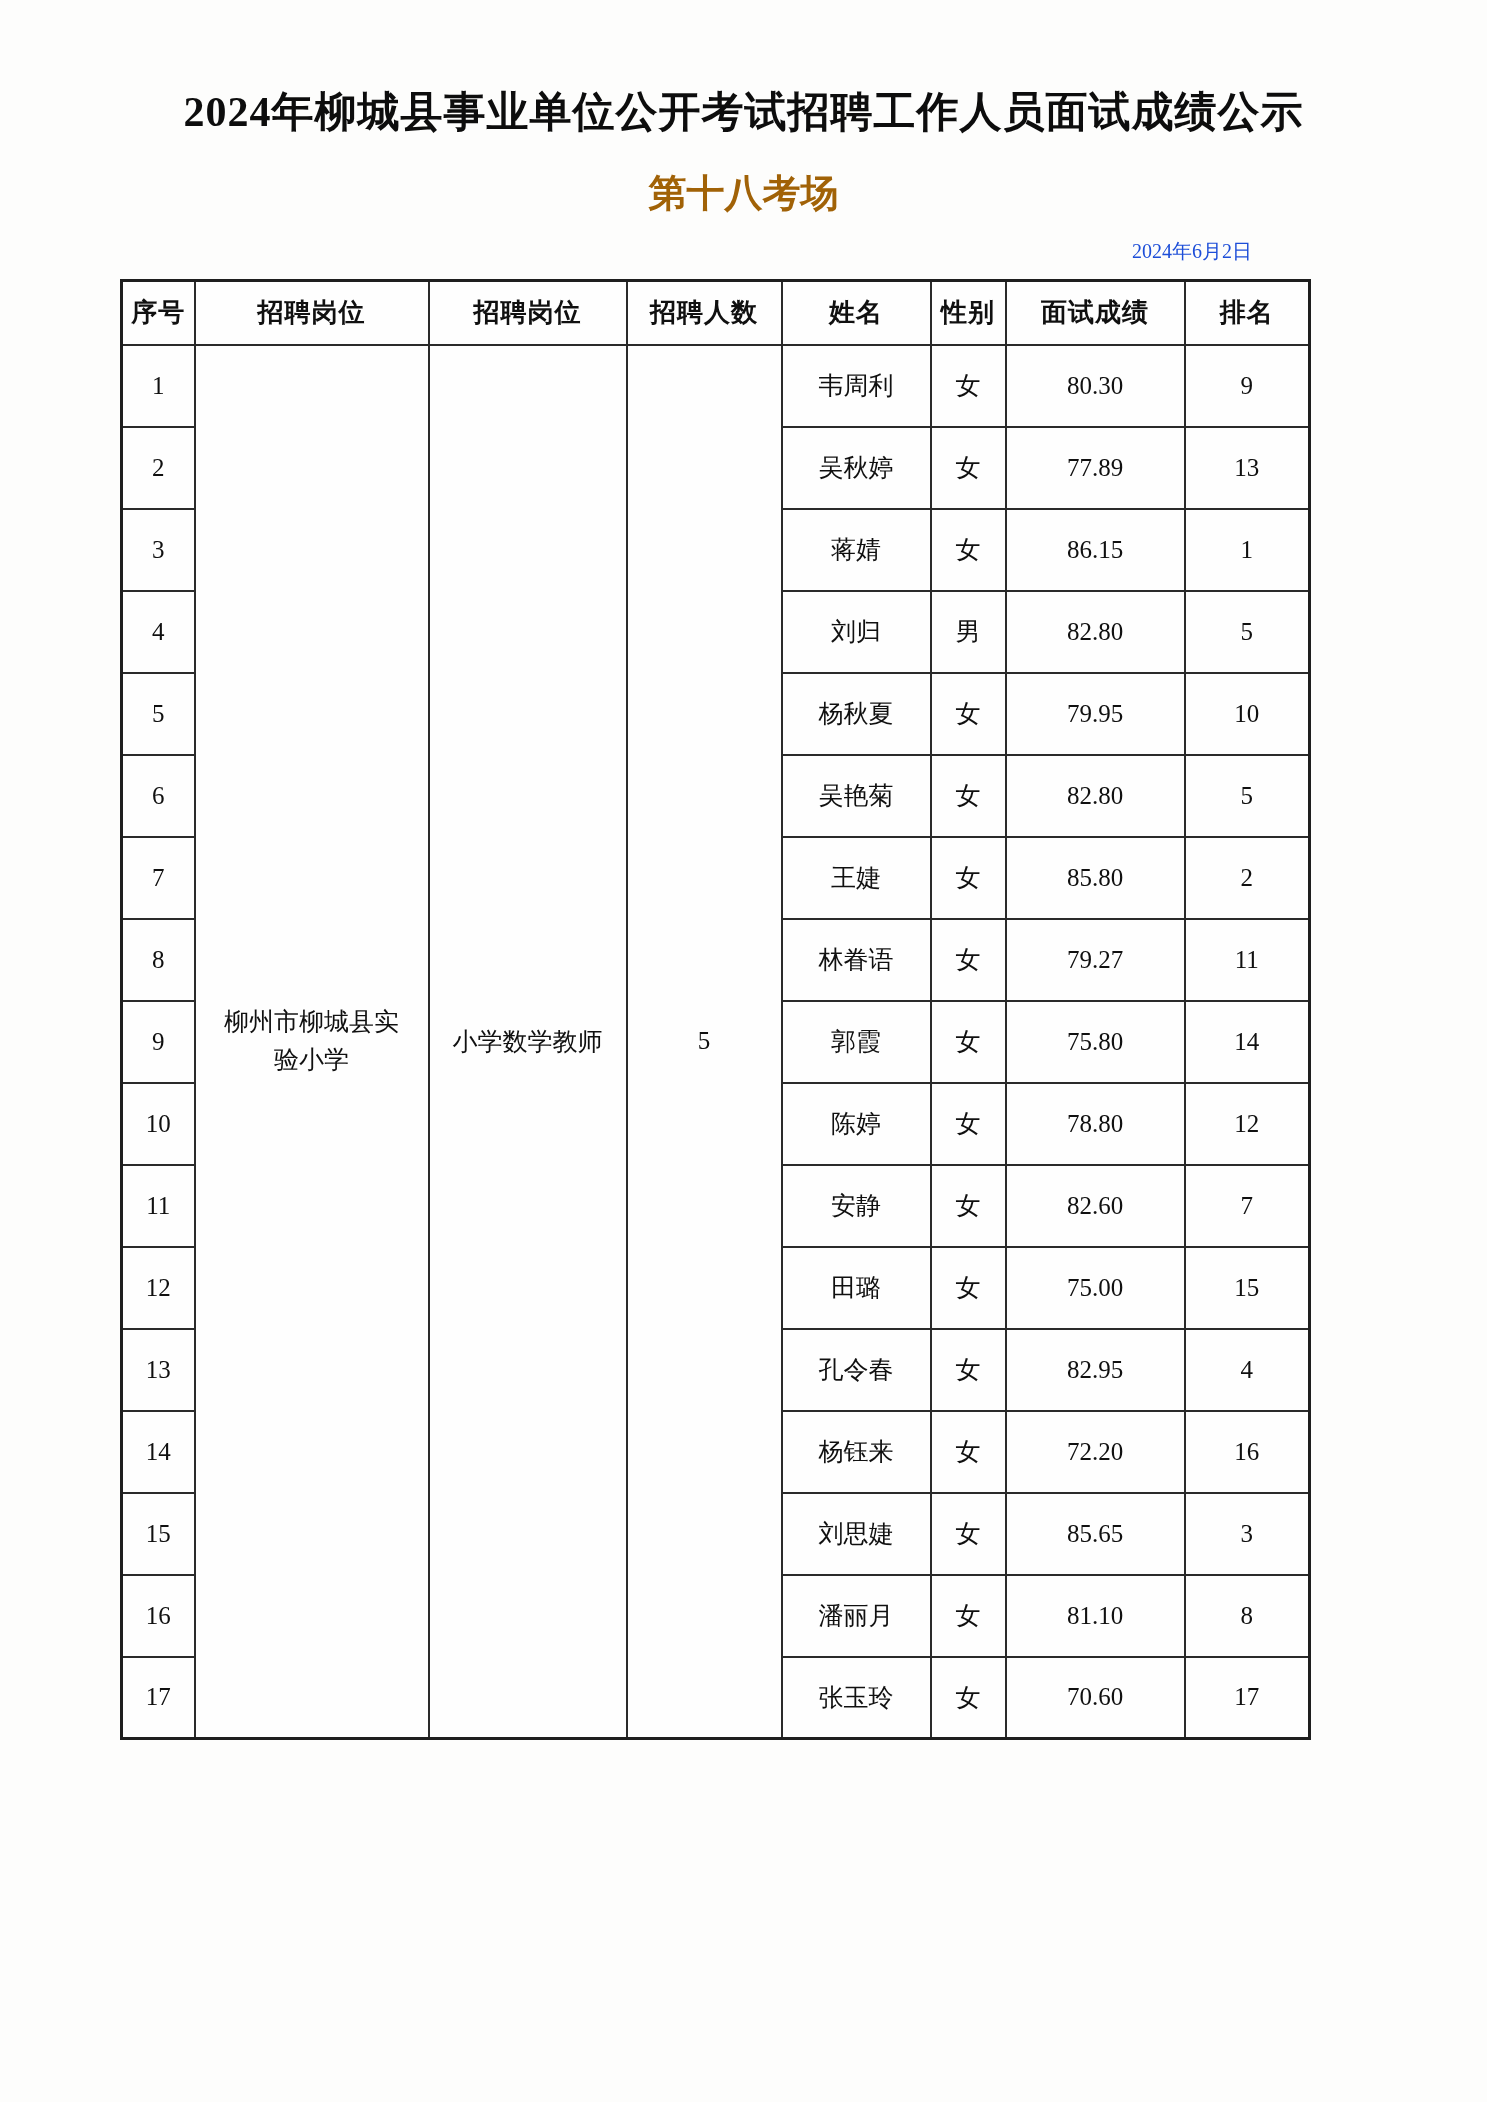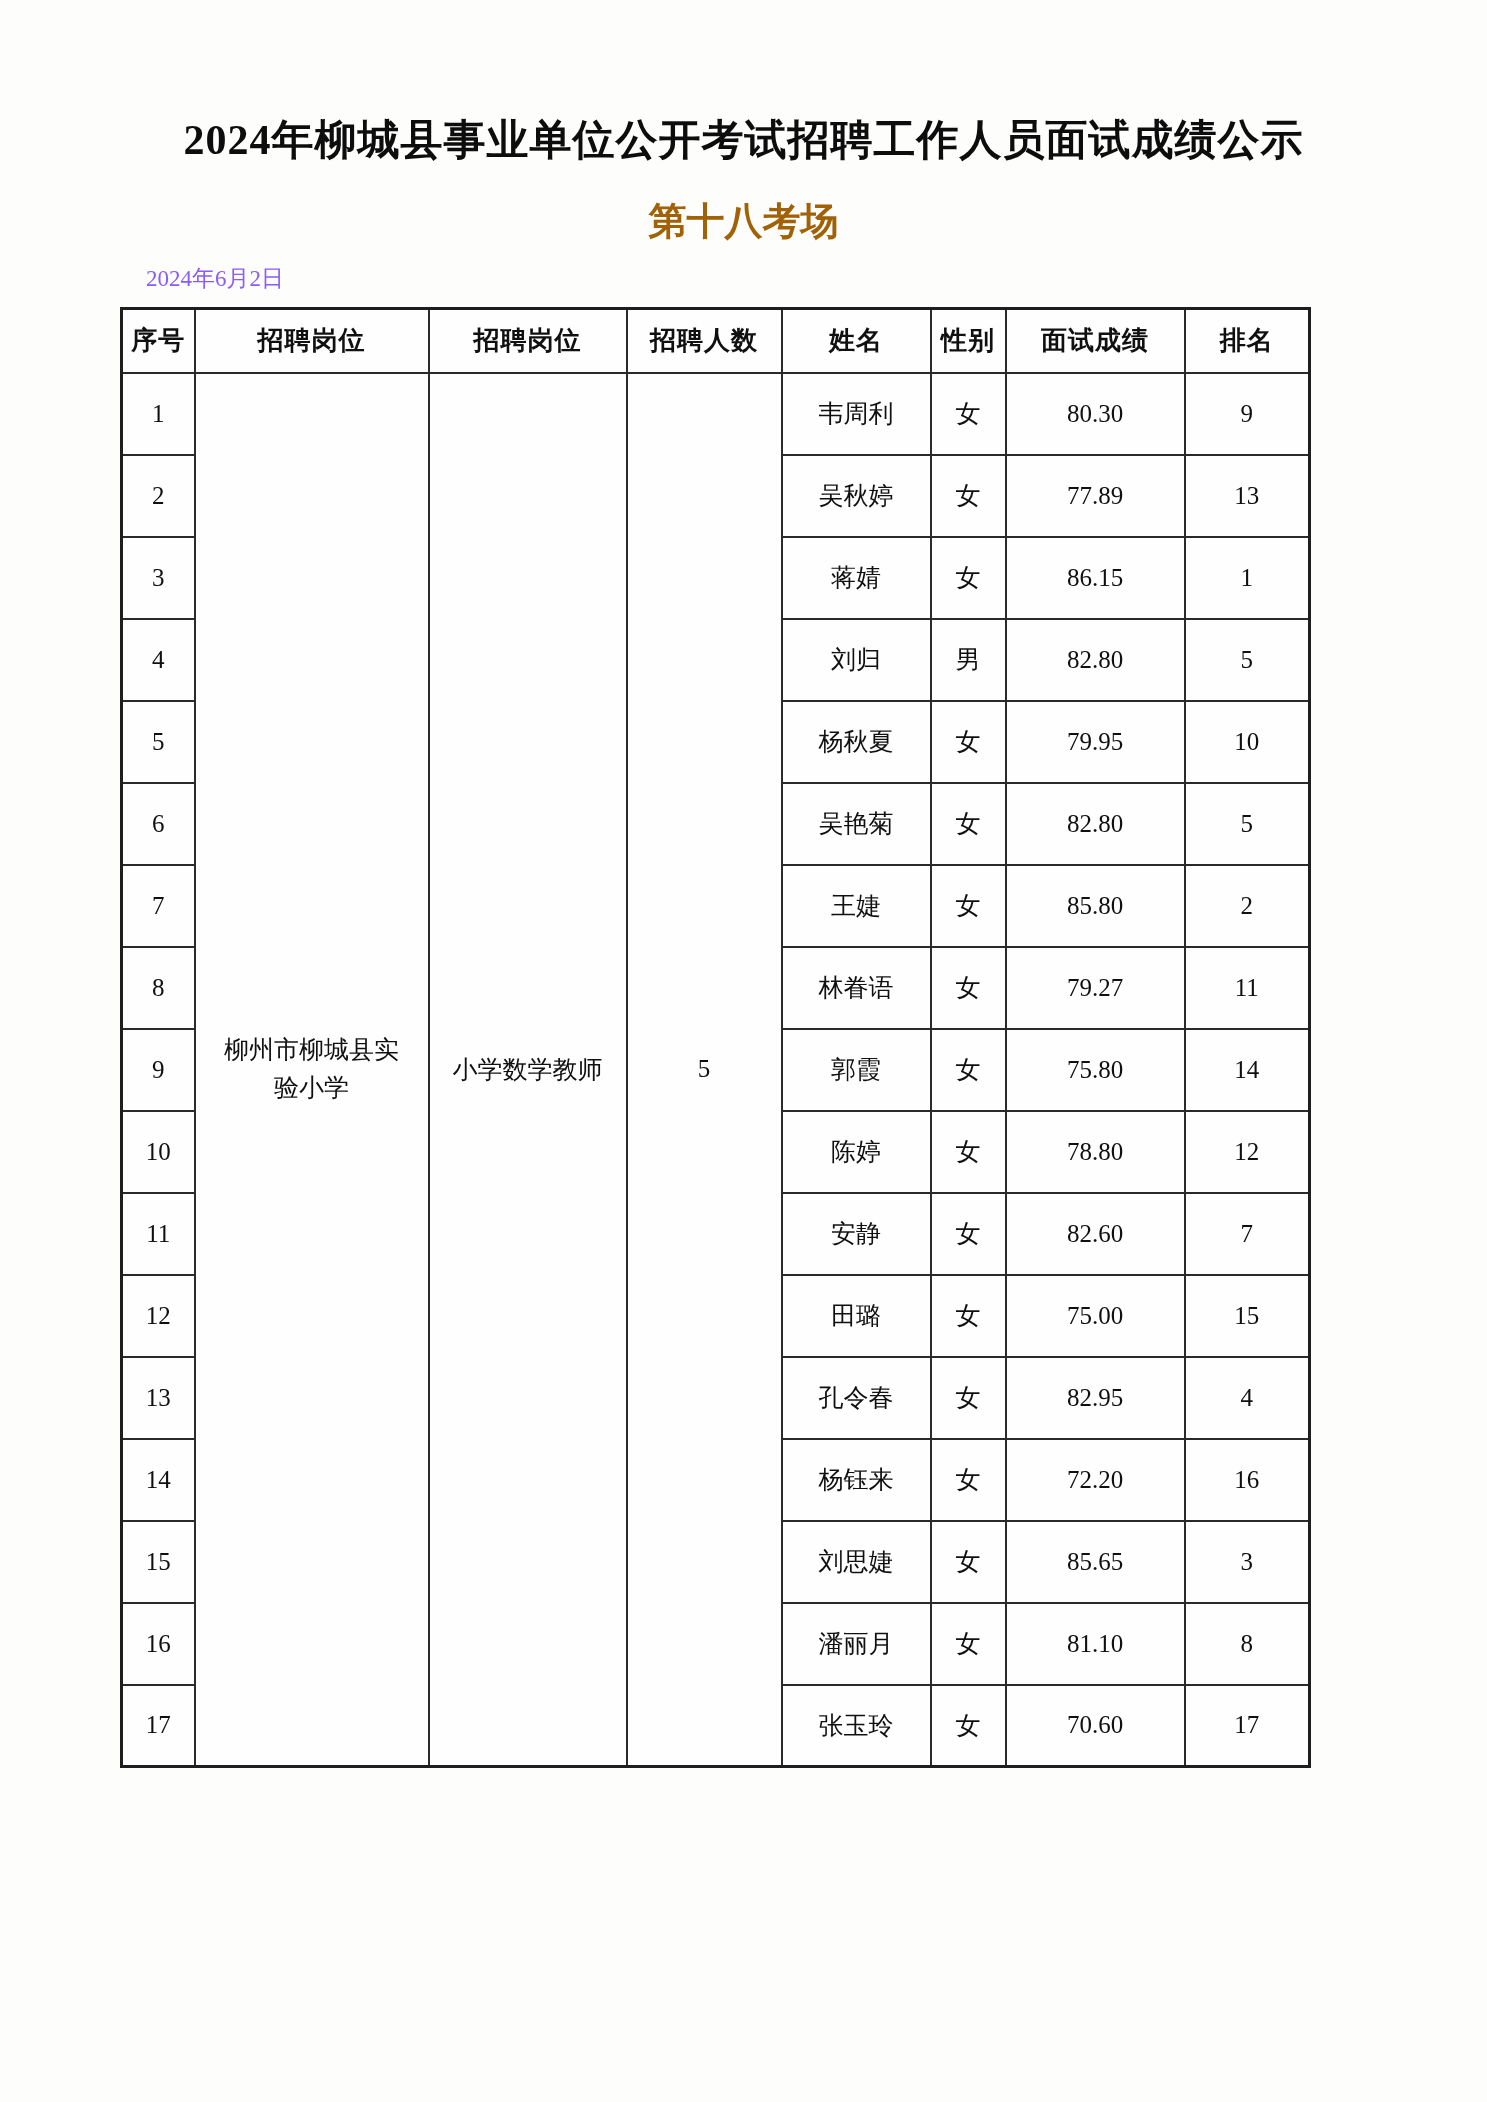--- a/index.html
+++ b/index.html
@@ -14,44 +14,45 @@
     font-family: "Liberation Serif", "DejaVu Serif", serif;
     color: #111;
   }
   .sheet {
     width: 1487px;
     height: 2102px;
     position: relative;
   }
   .page-title {
     margin: 0;
-    padding-top: 117px;
+    padding-top: 89px;
     text-align: center;
     font-size: 42px;
     line-height: 46px;
     font-weight: bold;
     letter-spacing: 1px;
     color: #0d0d0d;
   }
   .page-subtitle {
     margin-top: 38px;
     text-align: center;
     font-size: 38px;
     line-height: 40px;
     font-weight: 600;
     color: #a16207;
   }
   .date-line {
     box-sizing: border-box;
     width: 1188px;
     margin: 22px 0 0 146px;
     padding-right: 82px;
-    font-size: 23px;
+    text-align: right;
+    font-size: 20px;
     line-height: 32px;
-    color: #8b5cf6;
+    color: #1d4ed8;
   }
   table.score-table {
     border-collapse: collapse;
     table-layout: fixed;
     width: 1188px;
     margin: 12px 0 0 120px;
     border: 3px solid #1e1e1e;
   }
   .score-table th,
   .score-table td {

